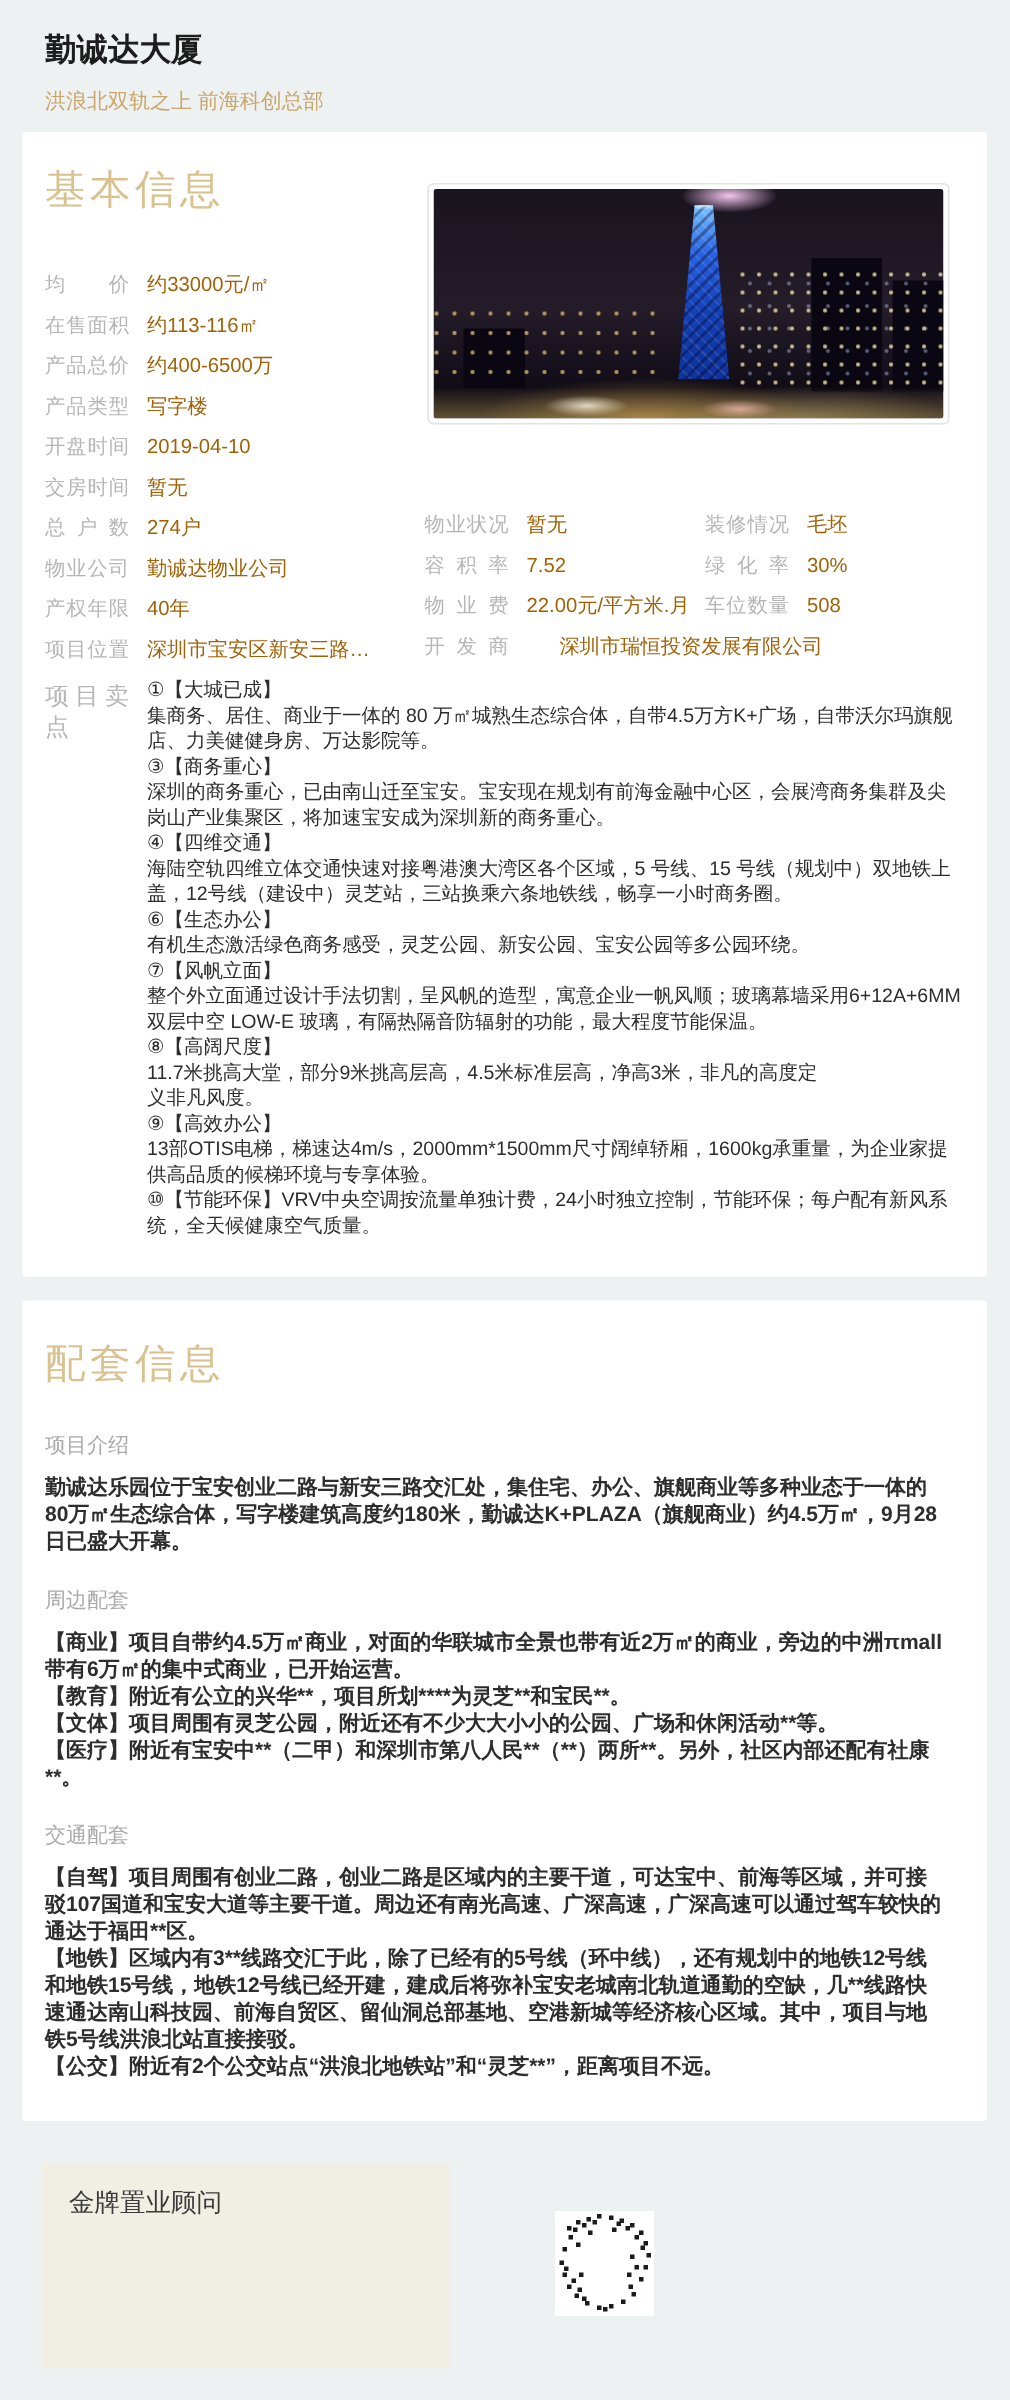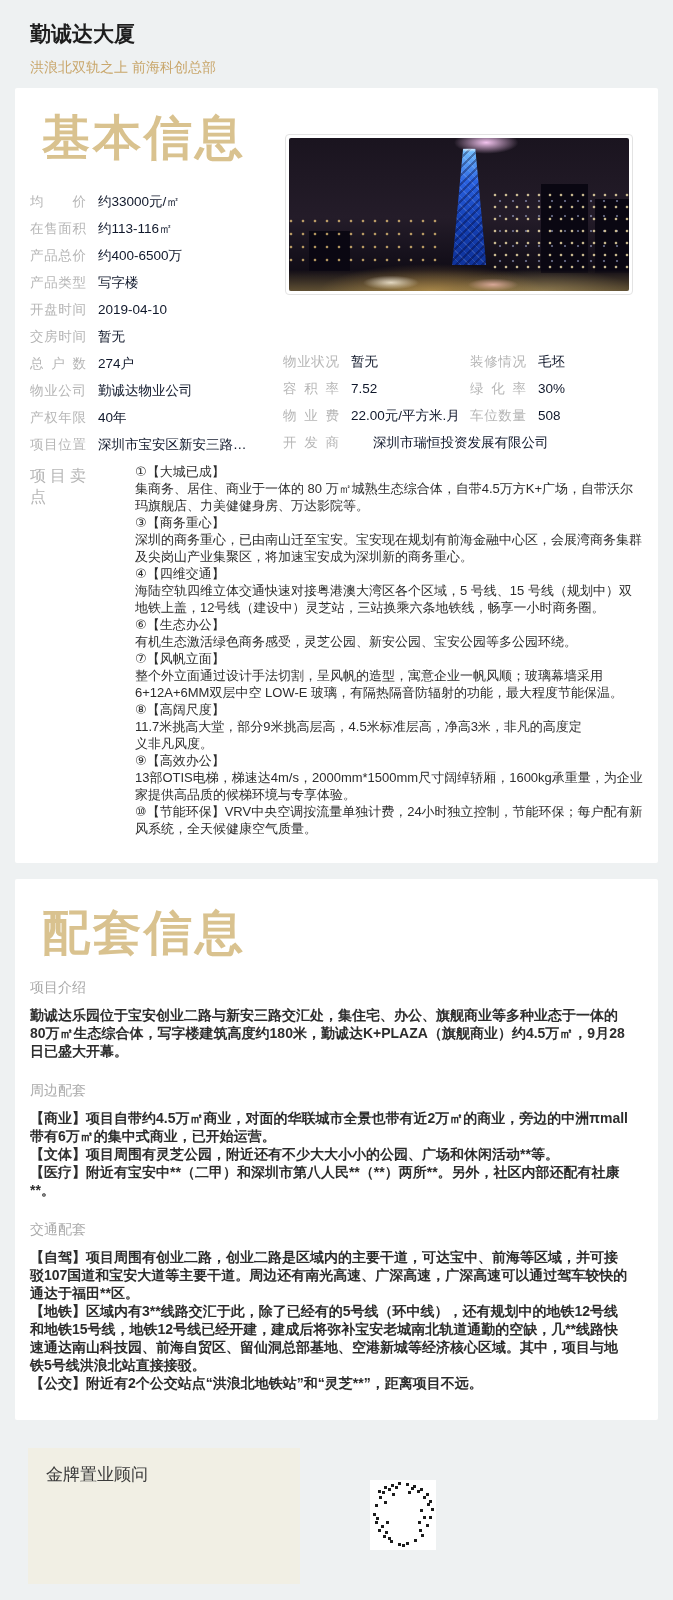--- a/index.html
+++ b/index.html
@@ -11,29 +11,29 @@
     -webkit-font-smoothing:antialiased;
   }
   
   .page-header{padding:20px 30px 0;}
   .page-title{font-size:21px;font-weight:700;color:#1d1d1d;line-height:28px;}
   .page-subtitle{margin-top:9px;font-size:14px;color:#c9a76c;line-height:20px;}
 
   
   .card{background:#ffffff;margin:0 15px;border-radius:2px;}
   .card-basic{margin-top:11px;padding:14px 15px 26px 15px;}
-  .gold-heading{font-size:48px;font-weight:700;color:#d9c28f;letter-spacing:3px;line-height:48px;margin:12px;}
+  .gold-heading{font-size:27px;font-weight:400;color:#d9c28f;letter-spacing:3px;line-height:48px;margin:0;}
 
   
   .info-area{position:relative;margin-top:26px;min-height:270px;}
   .left-fields{width:255px;}
   .frow{display:flex;height:27px;align-items:center;font-size:13.5px;}
   .flbl{width:56px;flex:none;margin-right:12px;color:#b6b6b6;
         text-align:justify;text-align-last:justify;}
-  .fval{color:#0f172a;font-weight:500;white-space:nowrap;overflow:hidden;}
+  .fval{color:#a16207;font-weight:500;white-space:nowrap;overflow:hidden;}
 
   
   .photo-frame{position:absolute;left:255px;top:-54px;width:348px;height:161px;
     box-sizing:border-box;background:#fff;border:1px solid #e3e3e3;border-radius:4px;padding:3px;}
   .photo{position:relative;width:100%;height:100%;border-radius:2px;overflow:hidden;
     background:
       radial-gradient(ellipse 46px 16px at 58% 3%, rgba(255,205,250,.95), rgba(255,205,250,0) 70%),
       radial-gradient(ellipse 150px 36px at 42% 100%, rgba(255,195,90,.45), rgba(255,195,90,0) 75%),
       radial-gradient(ellipse 120px 30px at 75% 100%, rgba(255,230,160,.28), rgba(255,230,160,0) 75%),
       linear-gradient(180deg,#1a141f 0%,#241c29 52%,#15101b 78%,#0b080f 100%);}
@@ -63,21 +63,21 @@
   .sil-3{left:6%;bottom:13%;width:12%;height:26%;}
 
   
   .right-fields{position:absolute;left:253px;top:160px;width:364px;
     display:grid;grid-template-columns:187px 1fr;}
   .right-fields .frow:last-child{grid-column:1 / 3;gap:22px;}
 
   
   .sell-row{display:flex;margin-top:5px;}
   .sell-row .flbl{padding-top:3px;}
-  .sell-content{flex:1;font-size:13px;line-height:17px;color:#2d2d2d;font-weight:500;margin-left:37px;}
+  .sell-content{flex:1;font-size:13px;line-height:17px;color:#2d2d2d;font-weight:500;}
   .sp-t{display:block;}
   .sp-b{white-space:pre-line;}
 
   
   .card-fac{margin-top:16px;padding:18px 30px 28px 15px;}
   .fac-sub{font-size:14px;color:#aaaaaa;margin:21px 0 10px;line-height:18px;}
   .fac-par p{margin:0;font-size:14px;line-height:18px;color:#2d2d2d;font-weight:700;}
 
   
   .footer{display:flex;align-items:flex-start;margin:28px 0 0 28px;}
@@ -274,20 +274,21 @@
 
     <p>勤诚达乐园位于宝安创业二路与新安三路交汇处，集住宅、办公、旗舰商业等多种业态于一体的80万㎡生态综合体，写字楼建筑高度约180米，勤诚达K+PLAZA（旗舰商业）约4.5万㎡，9月28日已盛大开幕。</p>
       </div>
   </div>
 
   <div>
     <div class="fac-sub">周边配套</div>
     <div class="fac-par">
 
     <p>【商业】项目自带约4.5万㎡商业，对面的华联城市全景也带有近2万㎡的商业，旁边的中洲πmall带有6万㎡的集中式商业，已开始运营。</p>
+        <p>【教育】附近有公立的兴华**，项目所划****为灵芝**和宝民**。</p>
         <p>【文体】项目周围有灵芝公园，附近还有不少大大小小的公园、广场和休闲活动**等。</p>
         <p>【医疗】附近有宝安中**（二甲）和深圳市第八人民**（**）两所**。另外，社区内部还配有社康**。</p>
       </div>
   </div>
 
   <div>
     <div class="fac-sub">交通配套</div>
     <div class="fac-par">
 
     <p>【自驾】项目周围有创业二路，创业二路是区域内的主要干道，可达宝中、前海等区域，并可接驳107国道和宝安大道等主要干道。周边还有南光高速、广深高速，广深高速可以通过驾车较快的通达于福田**区。</p>

